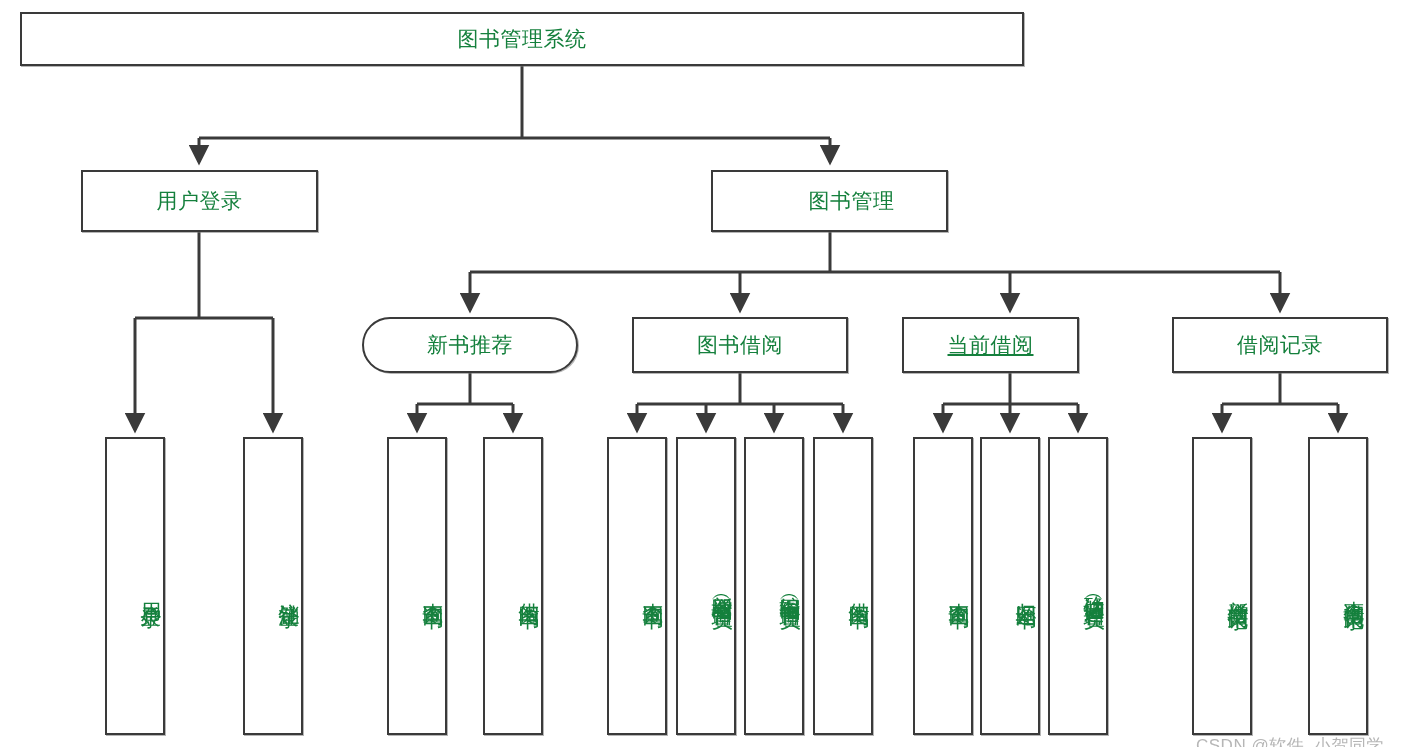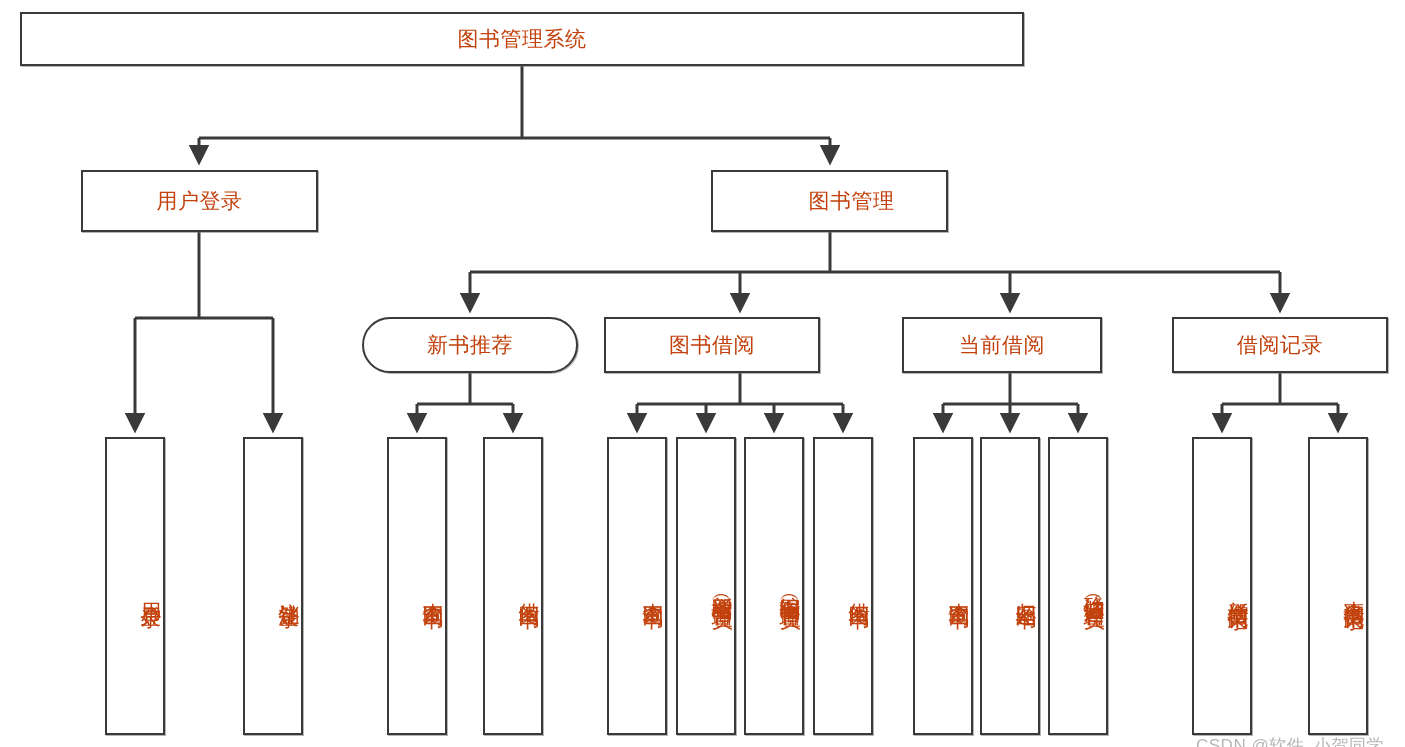--- a/index.html
+++ b/index.html
@@ -26,21 +26,21 @@
     pointer-events: none;
   }
   .node {
     position: absolute;
     box-sizing: border-box;
     background: #ffffff;
     border: 2px solid #3a3a3a;
     display: flex;
     align-items: center;
     justify-content: center;
-    color: #c2410c;
+    color: #15803d;
     line-height: 1.12;
     box-shadow: 1px 1px 0 rgba(120,120,120,0.55);
     text-align: right;
   }
   .node.horiz {
     font-size: 21px;
     letter-spacing: 0.5px;
   }
   .node.vert {
     writing-mode: vertical-rl;
@@ -129,24 +129,24 @@
   <div class="node horiz" style="left:81px; top:170px; width:237px; height:62px;">
     <span class="node-label">用户登录</span>
   </div>
   <div class="node horiz" style="left:711px; top:170px; width:237px; height:62px;padding-left:44px;">
     <span class="node-label">图书管理</span>
   </div>
 
   <div class="node horiz" style="left:362px; top:317px; width:216px; height:56px;border-radius:28px;">
     <span class="node-label">新书推荐</span>
   </div>
-  <div class="node horiz" style="left:604px; top:317px; width:216px; height:56px;">
+  <div class="node horiz" style="left:632px; top:317px; width:216px; height:56px;">
     <span class="node-label">图书借阅</span>
   </div>
-  <div class="node horiz" style="left:902px; top:317px; width:200px; height:56px;">
+  <div class="node horiz" style="left:902px; top:317px; width:177px; height:56px;text-decoration:underline;">
     <span class="node-label">当前借阅</span>
   </div>
   <div class="node horiz" style="left:1172px; top:317px; width:216px; height:56px;">
     <span class="node-label">借阅记录</span>
   </div>
 
   <div class="node vert" style="left:105px; top:437px; width:60px; height:298px;">
     <span class="node-label">用户登录</span>
   </div>
   <div class="node vert" style="left:243px; top:437px; width:60px; height:298px;">

